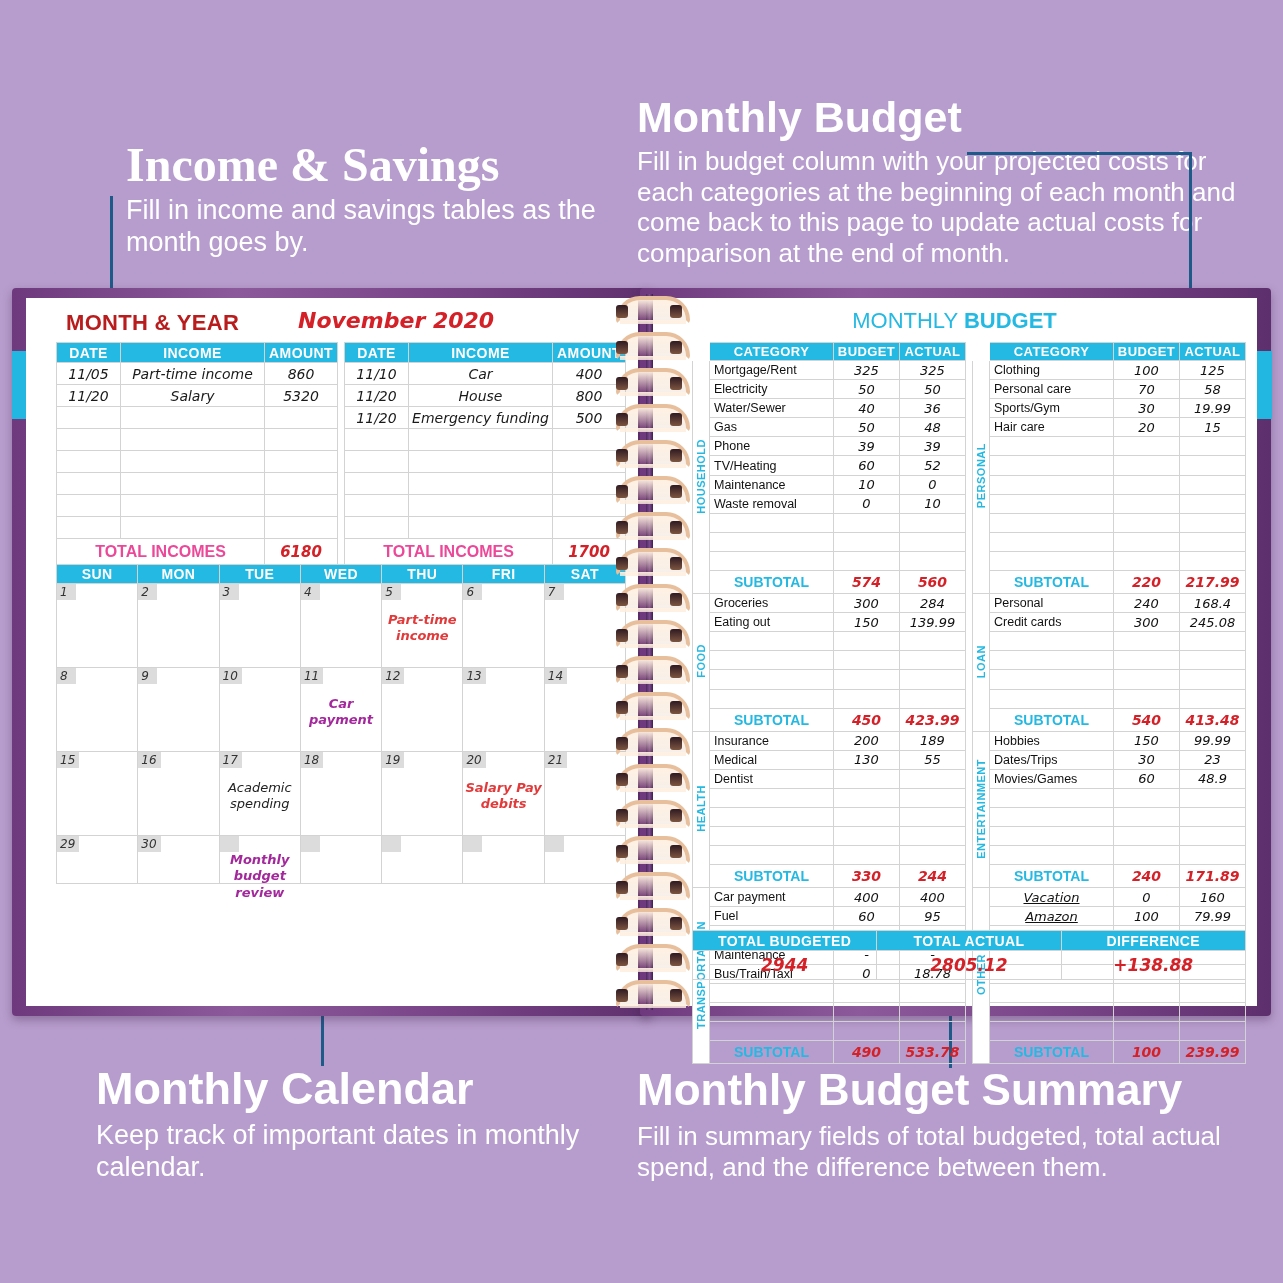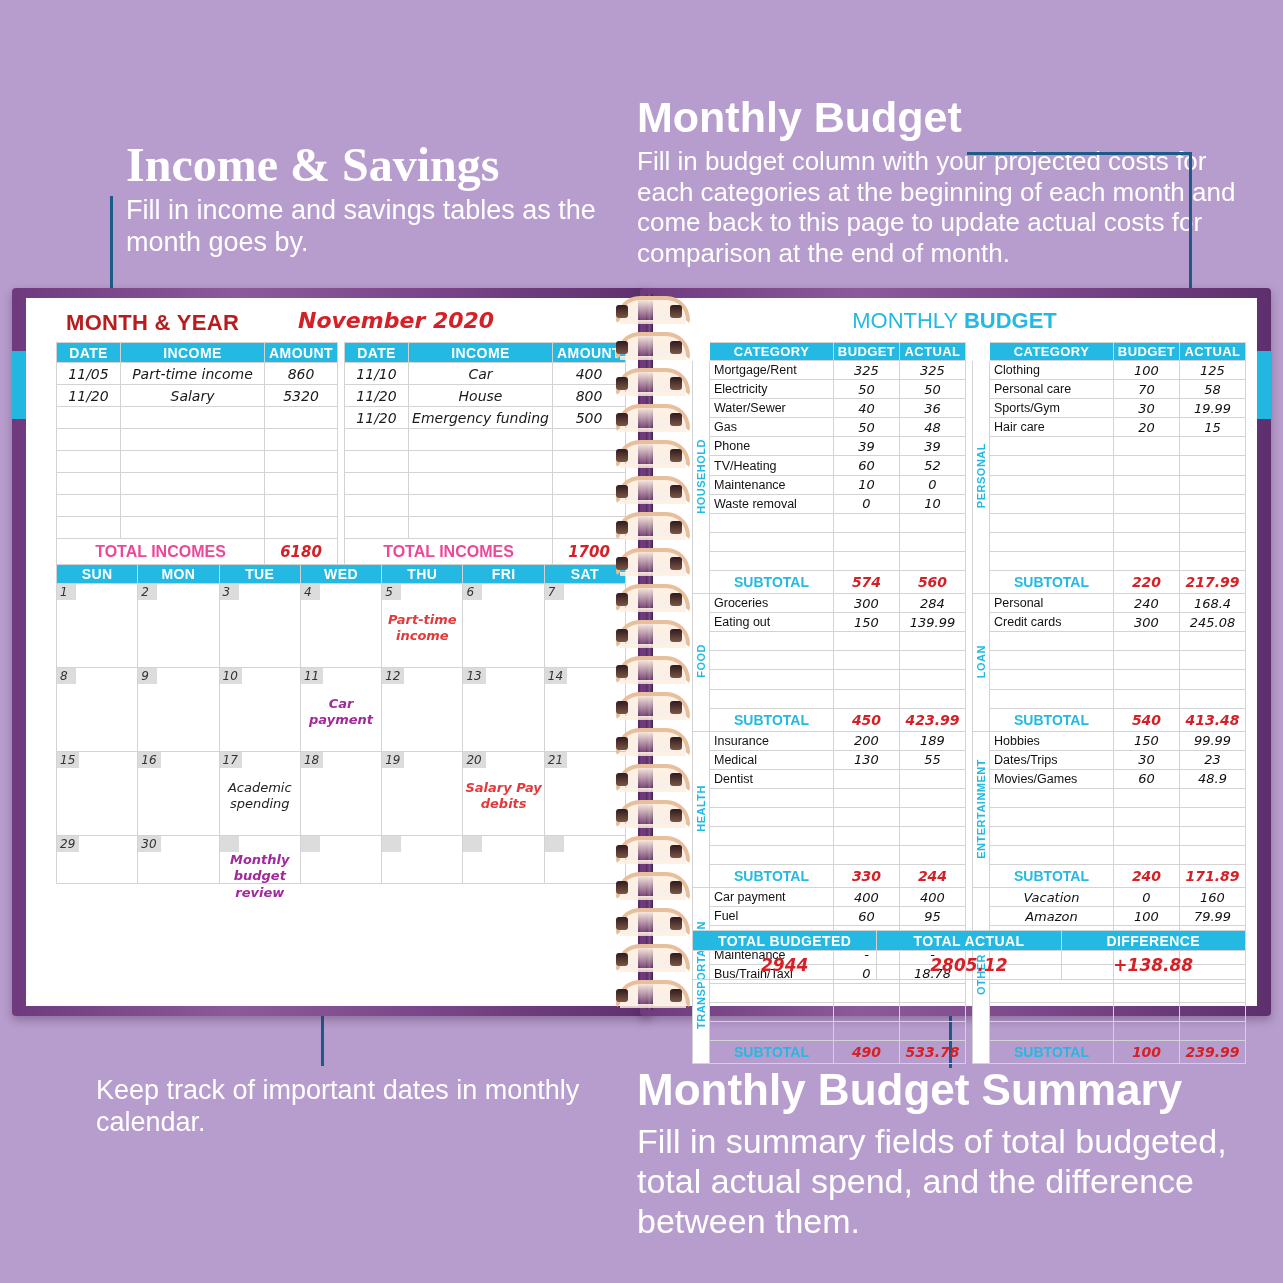--- a/index.html
+++ b/index.html
@@ -21,21 +21,21 @@
   #cal-budget{left:637px;top:96px;width:620px;}
   #cal-budget .ctitle{font-size:43px;}
   #cal-budget .cbody{font-size:26px;margin-top:7px;}
 
   #cal-calendar{left:96px;top:1066px;width:540px;}
   #cal-calendar .ctitle{font-size:45px;}
   #cal-calendar .cbody{font-size:27px;margin-top:9px;}
 
   #cal-summary{left:637px;top:1068px;width:620px;}
   #cal-summary .ctitle{font-size:44px;}
-  #cal-summary .cbody{font-size:34px;margin-top:9px;}
+  #cal-summary .cbody{font-size:26px;margin-top:9px;}
 
   
   .lead{position:absolute;background:transparent;border-color:#1e5a87;}
   #lead-income{left:110px;top:196px;width:150px;height:262px;
       border-left:3px solid #1e5a87;border-bottom:3px solid #1e5a87;}
   #lead-income .arrow{position:absolute;right:-2px;bottom:-8px;
       width:0;height:0;border-left:13px solid #1e5a87;
       border-top:7px solid transparent;border-bottom:7px solid transparent;}
   #lead-budget{left:967px;top:152px;width:222px;height:288px;
       border-top:3px solid #1e5a87;border-right:3px solid #1e5a87;}
@@ -134,40 +134,41 @@
   .bud td.num{text-align:center;font-family:"DejaVu Sans",sans-serif;
       font-style:italic;font-size:13px;color:#111;}
   .bud td.subl{color:#24b9e2;font-weight:bold;text-align:center;font-size:14px;height:22px;}
   .bud td.subv{color:#d42027;font-weight:bold;text-align:center;font-size:14px;
       font-family:"DejaVu Sans",sans-serif;font-style:italic;height:22px;}
   .sect{background:#fff;color:#24b9e2;font-weight:bold;font-size:11px;
       text-align:center;vertical-align:middle;}
   .sect span{writing-mode:vertical-rl;transform:rotate(180deg);
       display:inline-block;letter-spacing:.5px;}
   .bud td.handcat{font-family:"DejaVu Sans",sans-serif;font-style:italic;
-      text-align:center;font-size:13px;color:#111;}
+      text-align:center;font-size:13px;color:#111;text-decoration:underline;}
 
   #sum-tbl{position:absolute;left:40px;top:632px;width:553px;font-size:13px;}
   #sum-tbl col{width:184.3px;}
   #sum-tbl th{height:19px;font-size:14px;}
   #sum-tbl td{height:28px;text-align:center;color:#d42027;font-weight:bold;
       font-size:17px;font-family:"DejaVu Sans",sans-serif;font-style:italic;}
 </style>
 </head>
 <body>
 
 <div class="callout" id="cal-income">
   <div class="ctitle">Income &amp; Savings</div>
   <div class="cbody">Fill in income and savings tables as the month goes by.</div>
 </div>
 <div class="callout" id="cal-budget">
   <div class="ctitle">Monthly Budget</div>
   <div class="cbody">Fill in budget column with your projected costs for each categories at the beginning of each month and come back to this page to update actual costs for comparison at the end of month.</div>
 </div>
 <div class="callout" id="cal-calendar">
+  <div class="ctitle">Monthly Calendar</div>
   <div class="cbody">Keep track of important dates in monthly calendar.</div>
 </div>
 <div class="callout" id="cal-summary">
   <div class="ctitle">Monthly Budget Summary</div>
   <div class="cbody">Fill in summary fields of total budgeted, total actual spend, and the difference between them.</div>
 </div>
 
 <div class="lead" id="lead-income">
     <div class="arrow"></div>
   </div>

